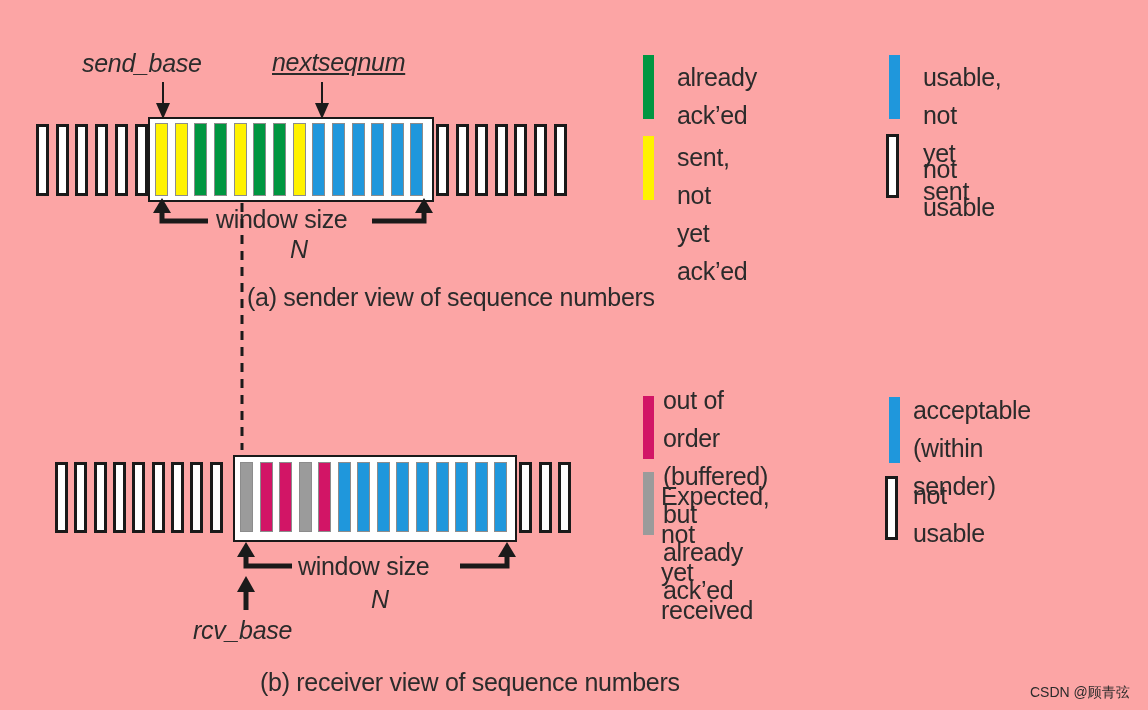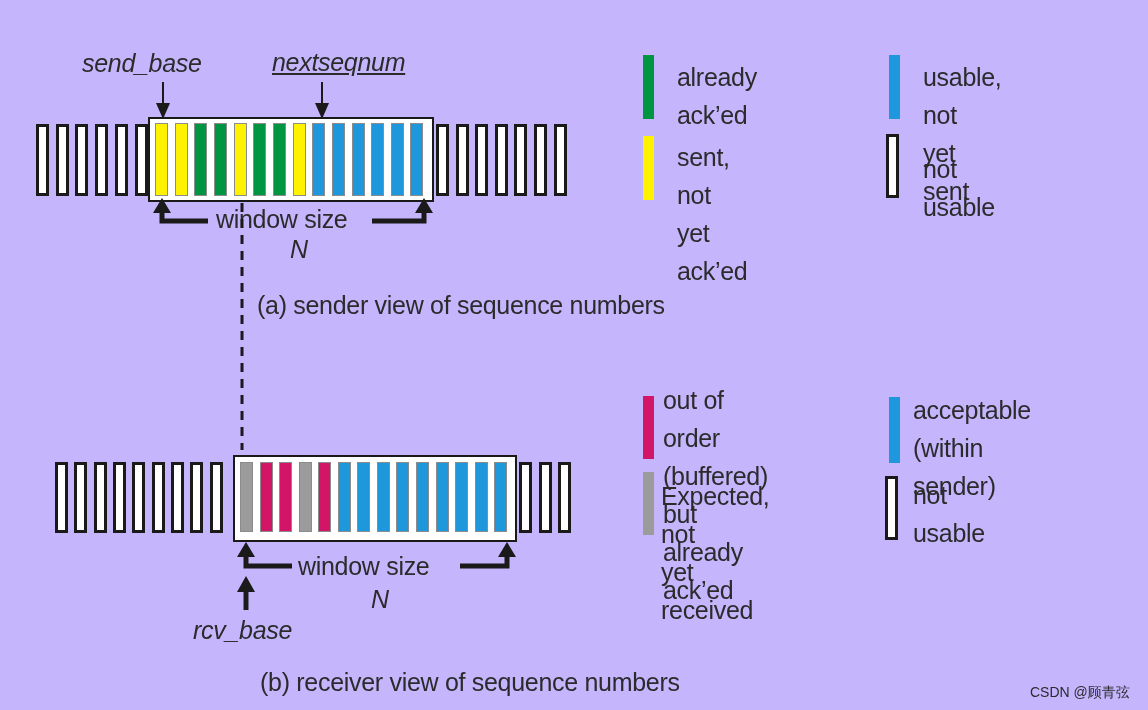--- a/index.html
+++ b/index.html
@@ -1,17 +1,17 @@
 <!DOCTYPE html>
 <html><head>
 <meta charset="utf-8">
 <style>
   html,body{margin:0;padding:0;background:#ffffff;}
   #canvas{
-    position:relative;width:1148px;height:710px;background:#c4b5fd;overflow:hidden;
+    position:relative;width:1148px;height:710px;background:#fca5a5;overflow:hidden;
     font-family:"Liberation Sans",sans-serif;color:#2b2b2b;
   }
   .abs{position:absolute;}
   .txt{font-size:25px;line-height:29px;white-space:pre-line;letter-spacing:-0.3px;}
   .var{font-style:italic;font-size:25px;letter-spacing:-0.3px;}
   .win-box{position:absolute;border:2px solid #1a1a1a;background:#ffffff;z-index:1;}
   .bar{position:absolute;box-sizing:border-box;width:13px;z-index:2;}
   .bar-colored{border:1px solid #8c8c8c;}
   .bar-outline{border:3px solid #1a1a1a;background:#ffffff;}
   .legend-item{position:absolute;}
@@ -125,21 +125,21 @@
       </g>
     </g>
   </svg>
 
   <div class="abs txt" style="left:216px;top:205px;">window size</div>
   <div class="abs var" style="left:290px;top:235px;">N</div>
   <div class="abs txt" style="left:298px;top:552px;">window size</div>
   <div class="abs var" style="left:371px;top:585px;">N</div>
   <div class="abs var" style="left:193px;top:616px;">rcv_base</div>
 
-  <div class="caption" style="left:257px;top:283px;margin-top:8px;">(a) sender view of sequence numbers</div>
+  <div class="caption" style="left:247px;top:283px;">(a) sender view of sequence numbers</div>
   <div class="caption" style="left:260px;top:668px;">(b) receiver view of sequence numbers</div>
 
   <div class="legend-item" style="left:643px;top:55px;">
     <span class="swatch" style="top: 0px; background: rgb(0, 150, 65);"></span>
     <span class="legend-label" style="top:3px;">already
 ack’ed</span>
   </div>
   <div class="legend-item" style="left:889px;top:55px;">
     <span class="swatch" style="top: 0px; background: rgb(31, 151, 220);"></span>
     <span class="legend-label" style="top:3px;">usable, not

